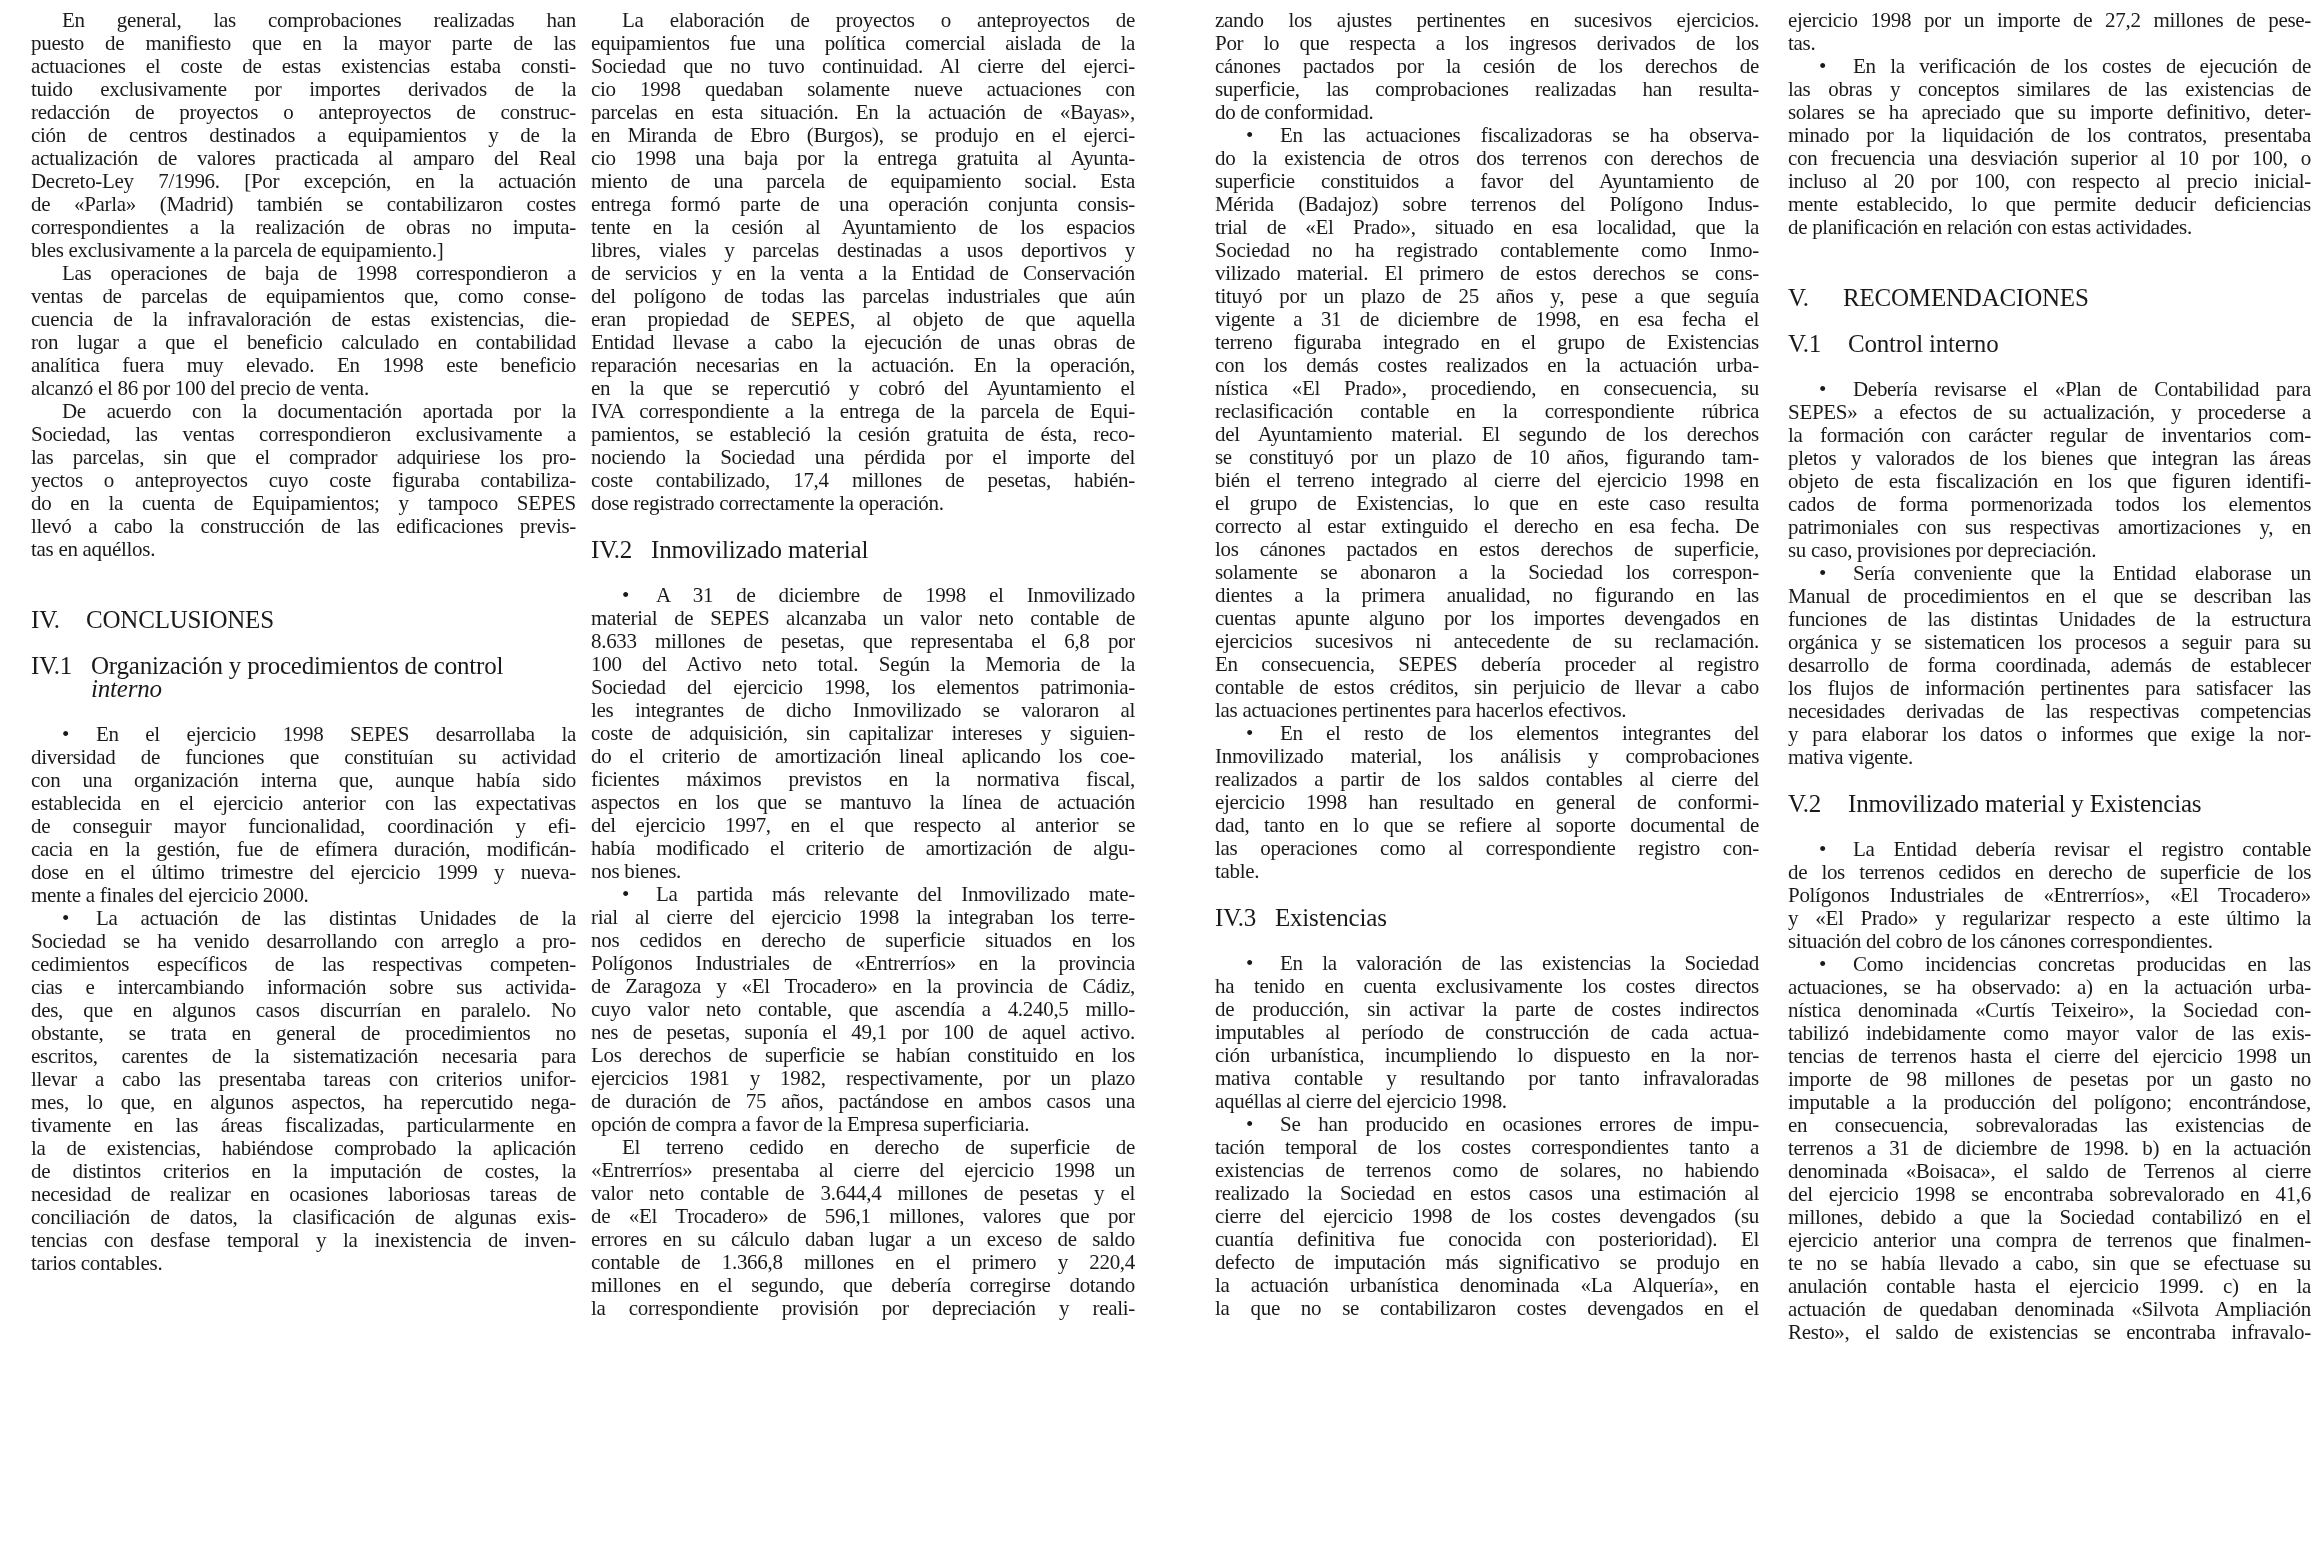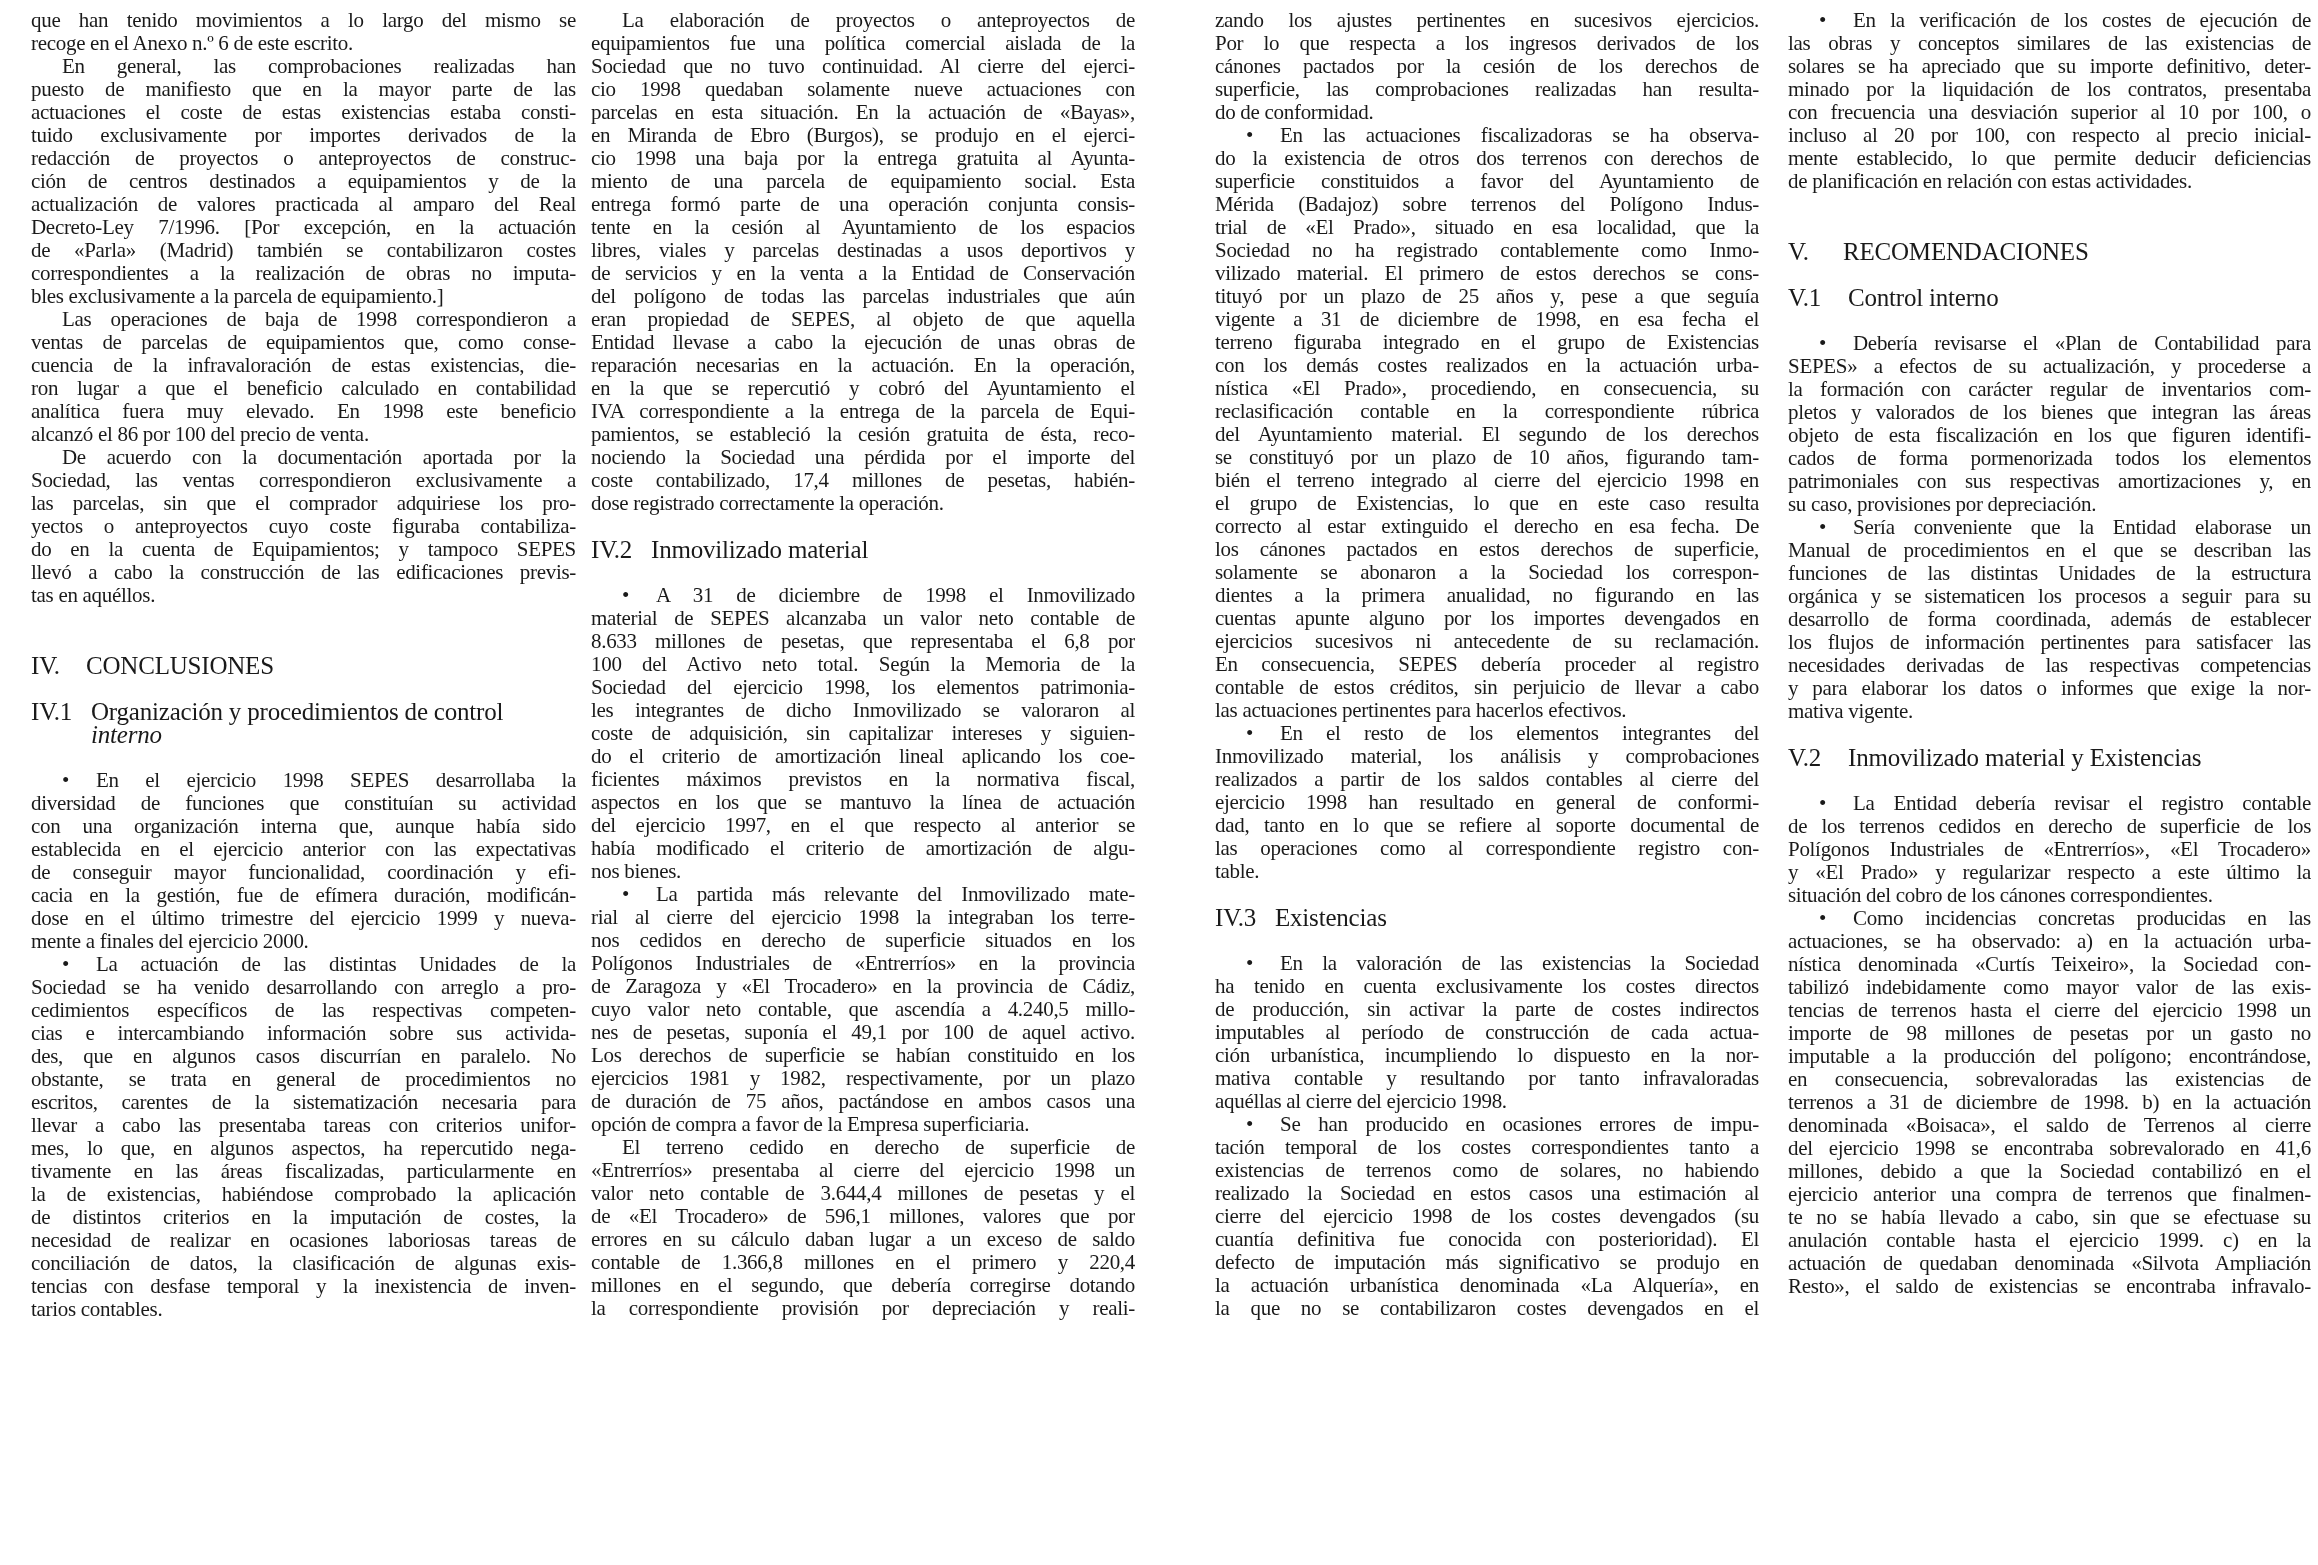--- a/index.html
+++ b/index.html
@@ -21,24 +21,20 @@
   .h { font-size:25px; line-height:23px; height:23px; white-space:nowrap; letter-spacing:-0.2px; }
   .h .num { display:inline-block; width:55px; }
   .h.sub .num { width:60px; }
   .h .cont { padding-left:60px;font-style:italic; }
 </style>
 </head>
 <body>
 
 <div class="col col1">
     <div>
-      <div class="ln">que han tenido movimientos a lo largo del mismo se</div>
-      <div class="ln last">recoge en el Anexo n.º 6 de este escrito.</div>
-    </div>
-    <div>
       <div class="ln ind">En general, las comprobaciones realizadas han</div>
       <div class="ln">puesto de manifiesto que en la mayor parte de las</div>
       <div class="ln">actuaciones el coste de estas existencias estaba consti-</div>
       <div class="ln">tuido exclusivamente por importes derivados de la</div>
       <div class="ln">redacción de proyectos o anteproyectos de construc-</div>
       <div class="ln">ción de centros destinados a equipamientos y de la</div>
       <div class="ln">actualización de valores practicada al amparo del Real</div>
       <div class="ln">Decreto-Ley 7/1996. [Por excepción, en la actuación</div>
       <div class="ln">de «Parla» (Madrid) también se contabilizaron costes</div>
       <div class="ln">correspondientes a la realización de obras no imputa-</div>
@@ -227,20 +223,24 @@
       <div class="ln">realizado la Sociedad en estos casos una estimación al</div>
       <div class="ln">cierre del ejercicio 1998 de los costes devengados (su</div>
       <div class="ln">cuantía definitiva fue conocida con posterioridad). El</div>
       <div class="ln">defecto de imputación más significativo se produjo en</div>
       <div class="ln">la actuación urbanística denominada «La Alquería», en</div>
       <div class="ln">la que no se contabilizaron costes devengados en el</div>
     </div>
   </div>
 <div class="col col4">
     <div>
+      <div class="ln">ejercicio 1998 por un importe de 27,2 millones de pese-</div>
+      <div class="ln last">tas.</div>
+    </div>
+    <div>
       <div class="ln bul"><span class="dot">•</span><span>En la verificación de los costes de ejecución de</span></div>
       <div class="ln">las obras y conceptos similares de las existencias de</div>
       <div class="ln">solares se ha apreciado que su importe definitivo, deter-</div>
       <div class="ln">minado por la liquidación de los contratos, presentaba</div>
       <div class="ln">con frecuencia una desviación superior al 10 por 100, o</div>
       <div class="ln">incluso al 20 por 100, con respecto al precio inicial-</div>
       <div class="ln">mente establecido, lo que permite deducir deficiencias</div>
       <div class="ln last">de planificación en relación con estas actividades.</div>
     </div>
     <div class="gap2"></div>

